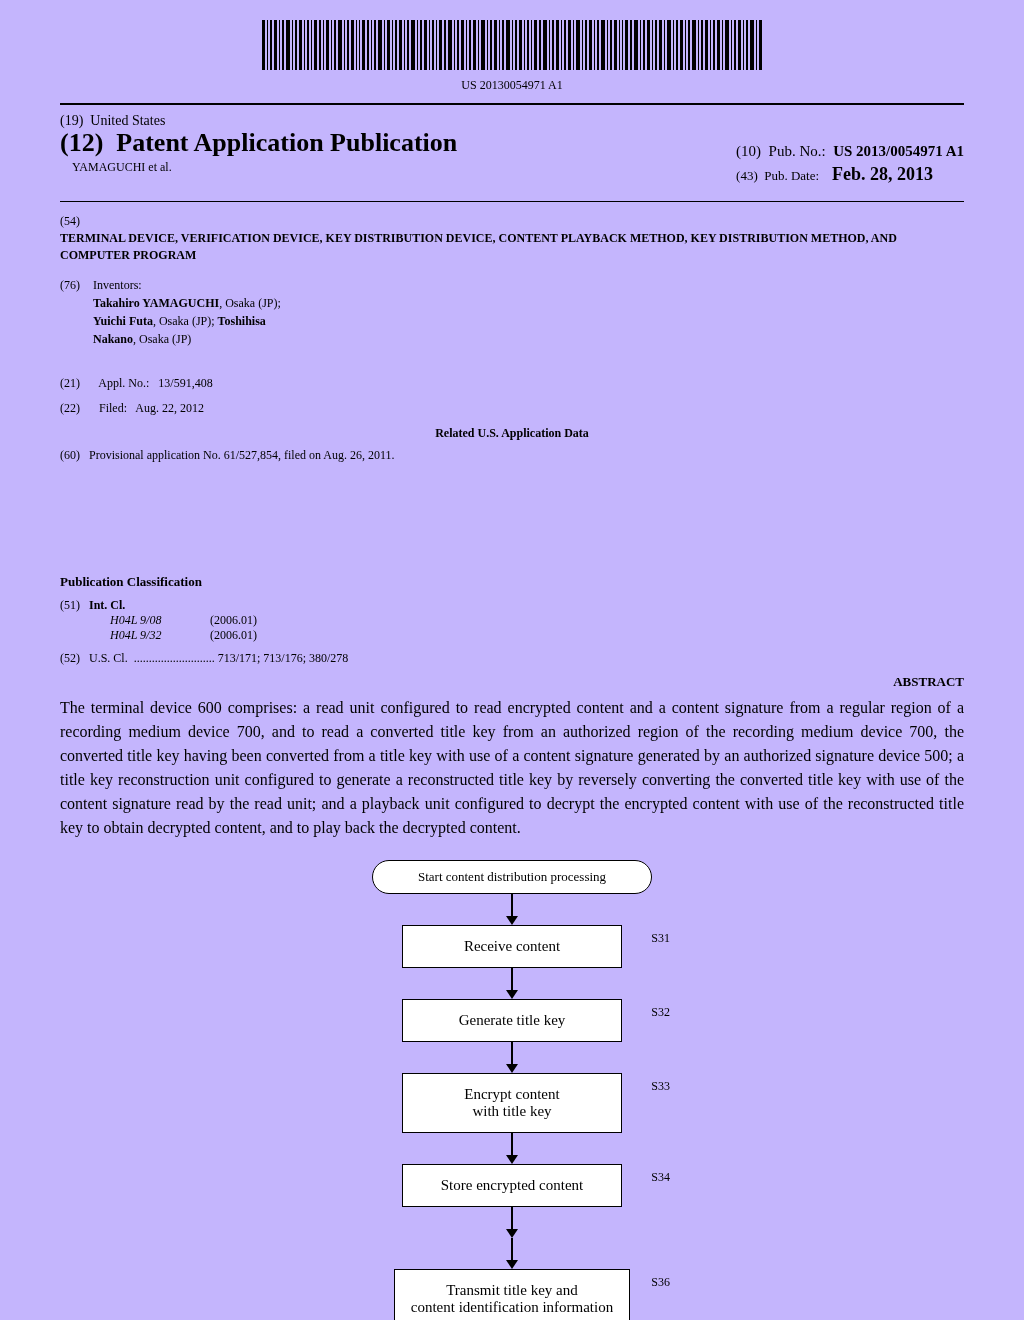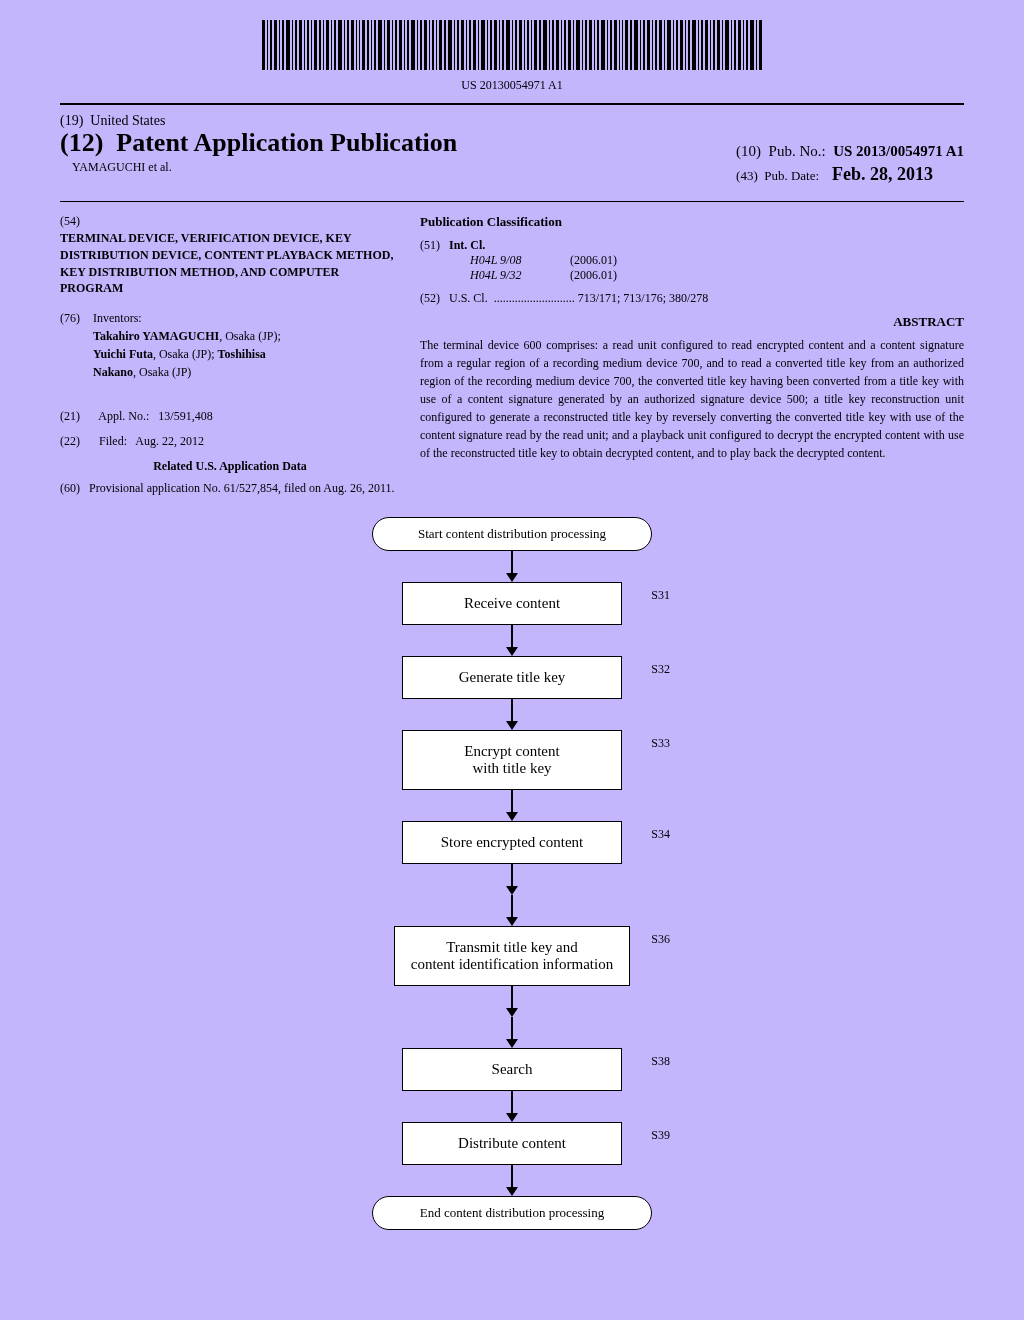--- a/index.html
+++ b/index.html
@@ -84,20 +84,21 @@
       font-weight: bold;
     }
 
     
     .body-section {
       display: flex;
       gap: 20px;
       margin-top: 16px;
       border-top: 1px solid #000;
       padding-top: 12px;
+      flex-direction: column;
     }
 
     .left-col {
       flex: 0 0 340px;
     }
 
     .right-col {
       flex: 1;
     }
 
@@ -187,21 +188,21 @@
     }
 
     .abstract-header {
       text-align: right;
       font-weight: bold;
       font-size: 13px;
       margin-bottom: 6px;
     }
 
     .abstract-text {
-      font-size: 12px;
+      font-size: 16px;
       line-height: 1.5;
       text-align: justify;
     }
 
     
     .flowchart-section {
       margin-top: 20px;
       display: flex;
       justify-content: center;
     }

